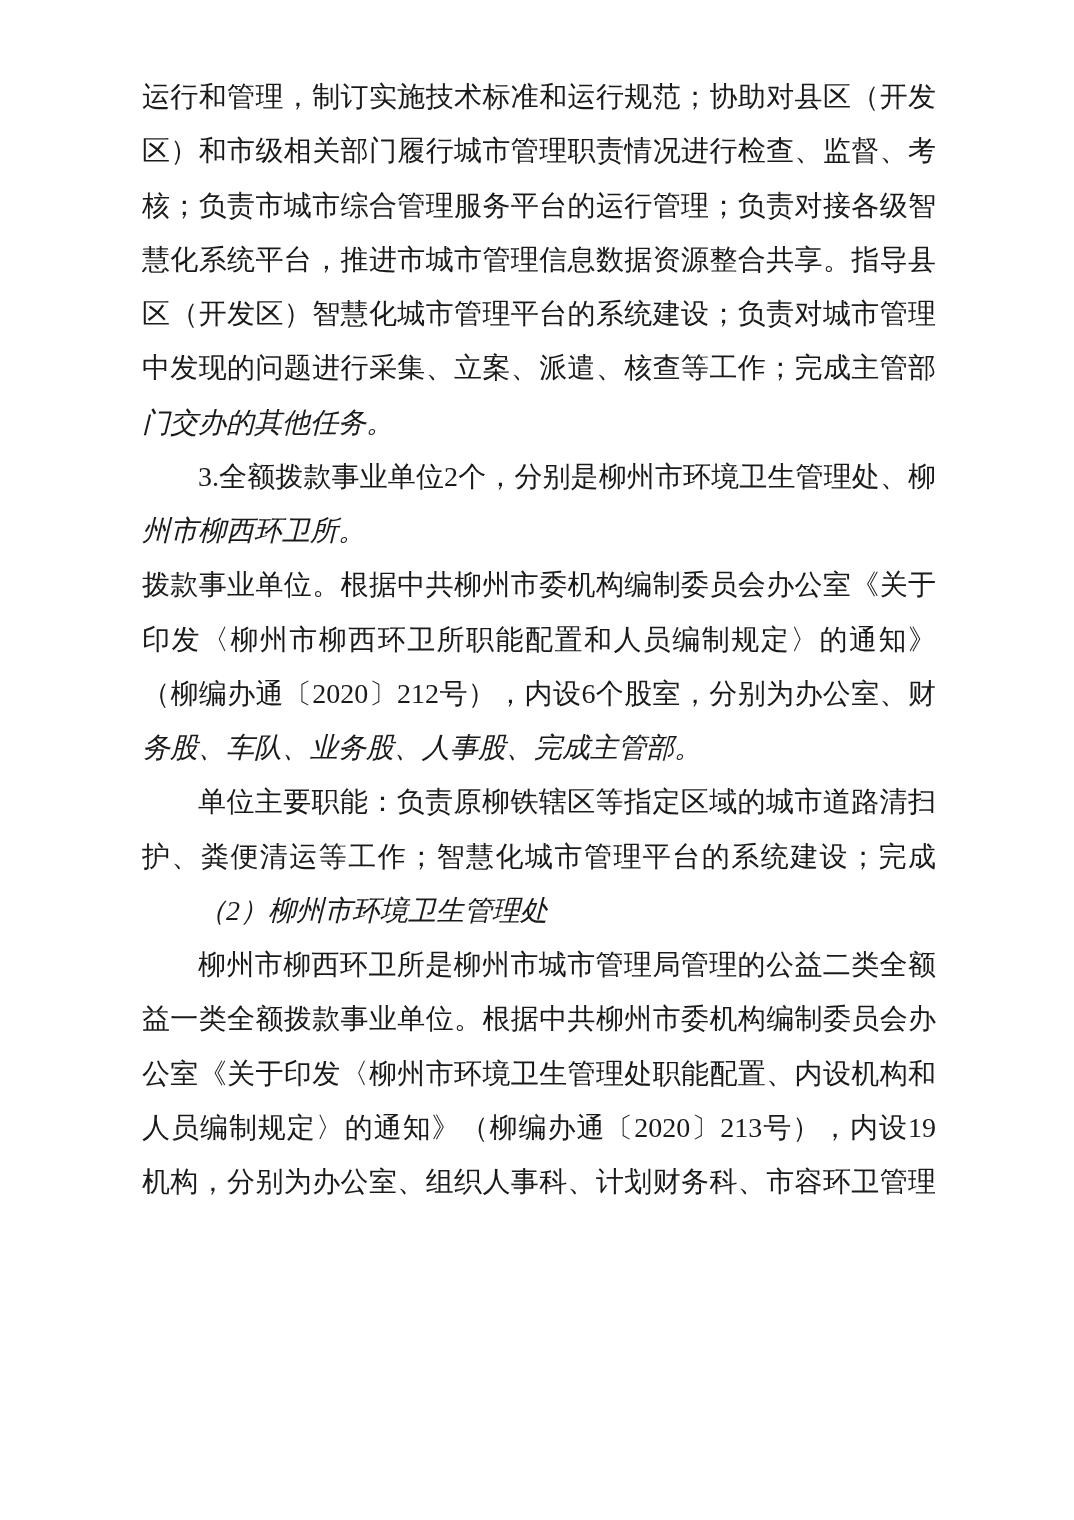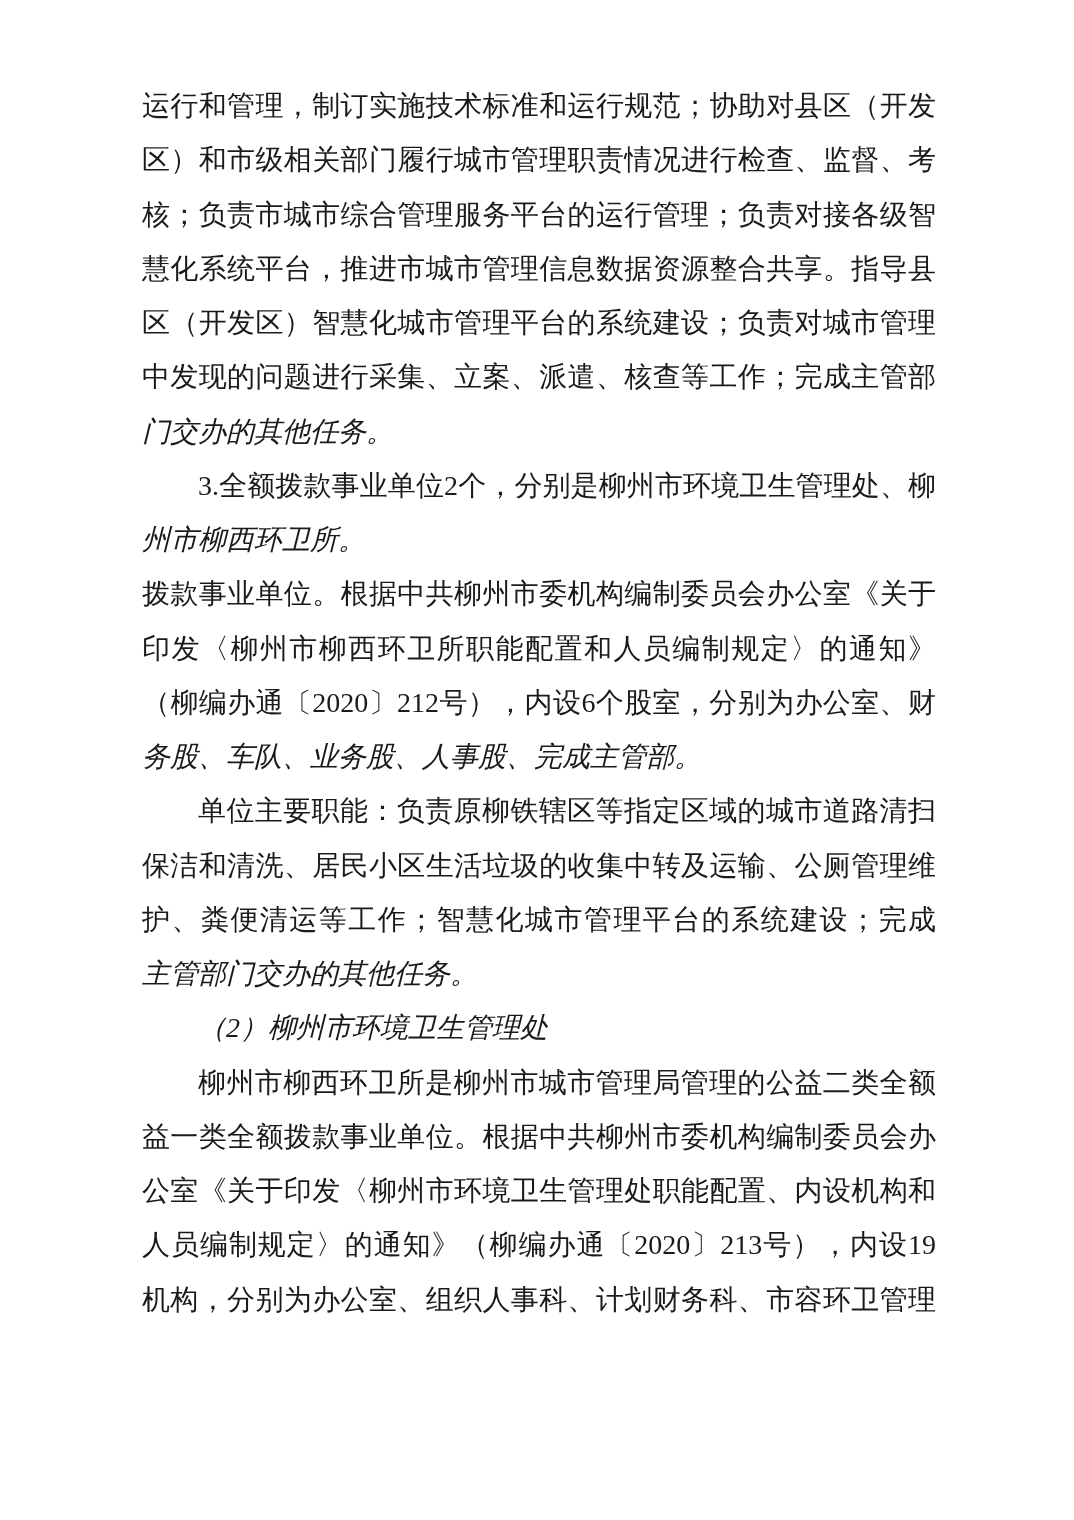--- a/index.html
+++ b/index.html
@@ -6,21 +6,21 @@
     margin: 0;
     padding: 0;
     background: #ffffff;
   }
   .page {
     position: relative;
     width: 1074px;
     height: 1380px;
     background: #ffffff;
     overflow: hidden;
-    margin: 14px auto;
+    margin: 5px auto;
   }
   .textblock {
     position: absolute;
     left: 142px;
     top: 65px;
     width: 794px;
   }
   .line {
     font-family: "Liberation Serif", "DejaVu Serif", serif;
     font-size: 28px;
@@ -64,23 +64,21 @@
     <div class="line j">区（开发区）智慧化城市管理平台的系统建设；负责对城市管理</div>
     <div class="line j">中发现的问题进行采集、立案、派遣、核查等工作；完成主管部</div>
     <div class="line end">门交办的其他任务。</div>
     <div class="line ind j">3.全额拨款事业单位2个，分别是柳州市环境卫生管理处、柳</div>
     <div class="line end">州市柳西环卫所。</div>
     <div class="line j">拨款事业单位。根据中共柳州市委机构编制委员会办公室《关于</div>
     <div class="line j">印发〈柳州市柳西环卫所职能配置和人员编制规定〉的通知》</div>
     <div class="line j">（柳编办通〔2020〕212号），内设6个股室，分别为办公室、财</div>
     <div class="line end">务股、车队、业务股、人事股、完成主管部。</div>
     <div class="line ind j">单位主要职能：负责原柳铁辖区等指定区域的城市道路清扫</div>
-    <div class="line j">保洁和清洗、居民小区生活垃圾的收集中转及运输、公厕管理维</div>
     <div class="line j">护、粪便清运等工作；智慧化城市管理平台的系统建设；完成</div>
-    <div class="line end">主管部门交办的其他任务。</div>
     <div class="line ind end">（2）柳州市环境卫生管理处</div>
     <div class="line ind j">柳州市柳西环卫所是柳州市城市管理局管理的公益二类全额</div>
     <div class="line j">益一类全额拨款事业单位。根据中共柳州市委机构编制委员会办</div>
     <div class="line j">公室《关于印发〈柳州市环境卫生管理处职能配置、内设机构和</div>
     <div class="line j">人员编制规定〉的通知》（柳编办通〔2020〕213号），内设19个</div>
     <div class="line j">机构，分别为办公室、组织人事科、计划财务科、市容环卫管理</div>
   </div>
   <div class="footer">- 5 -</div>
 </div>
 

